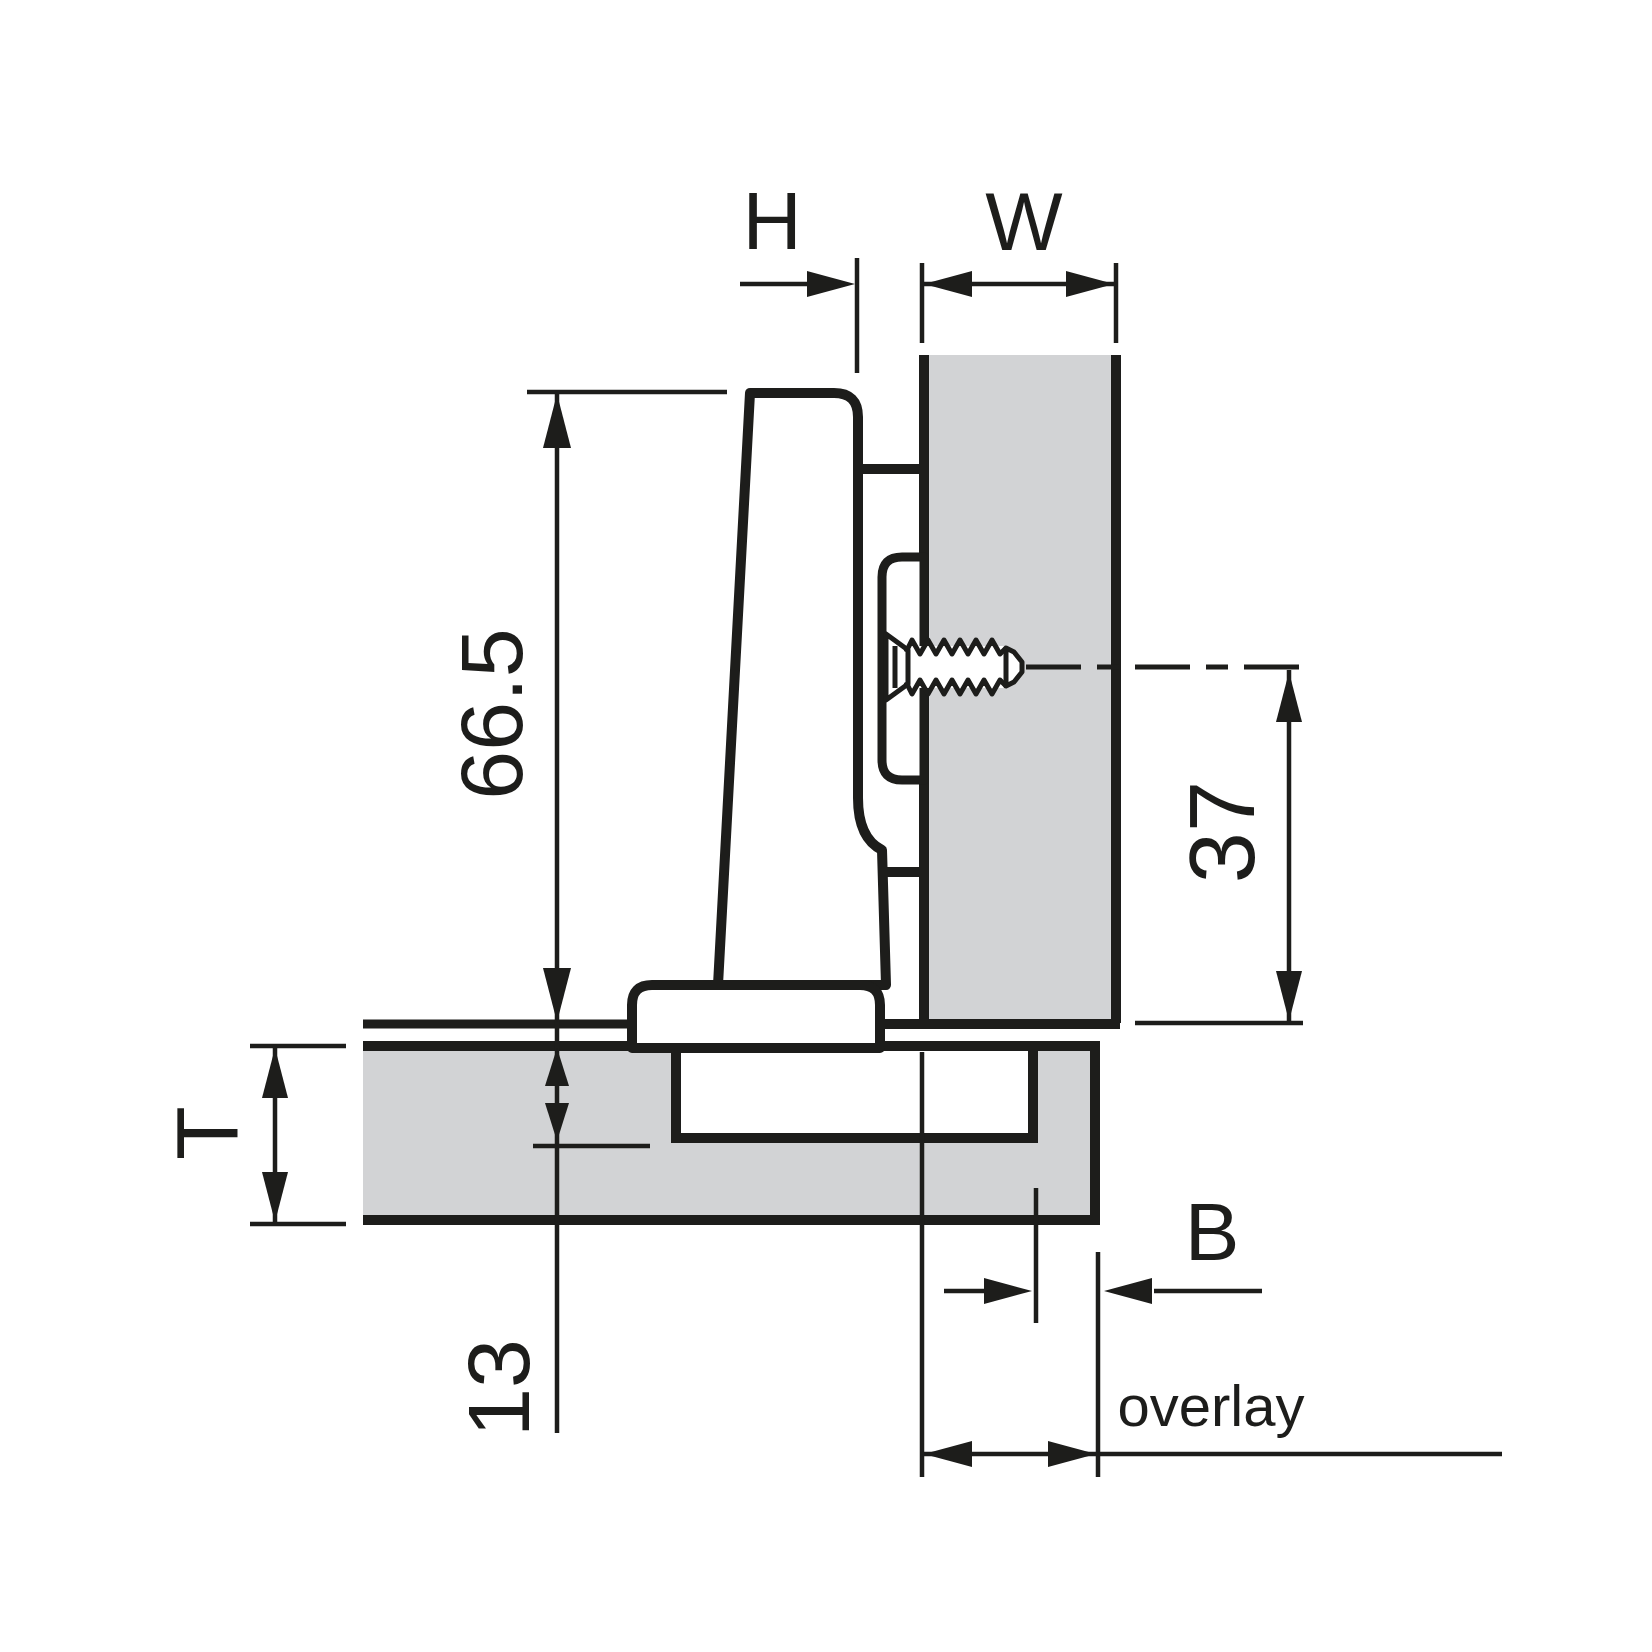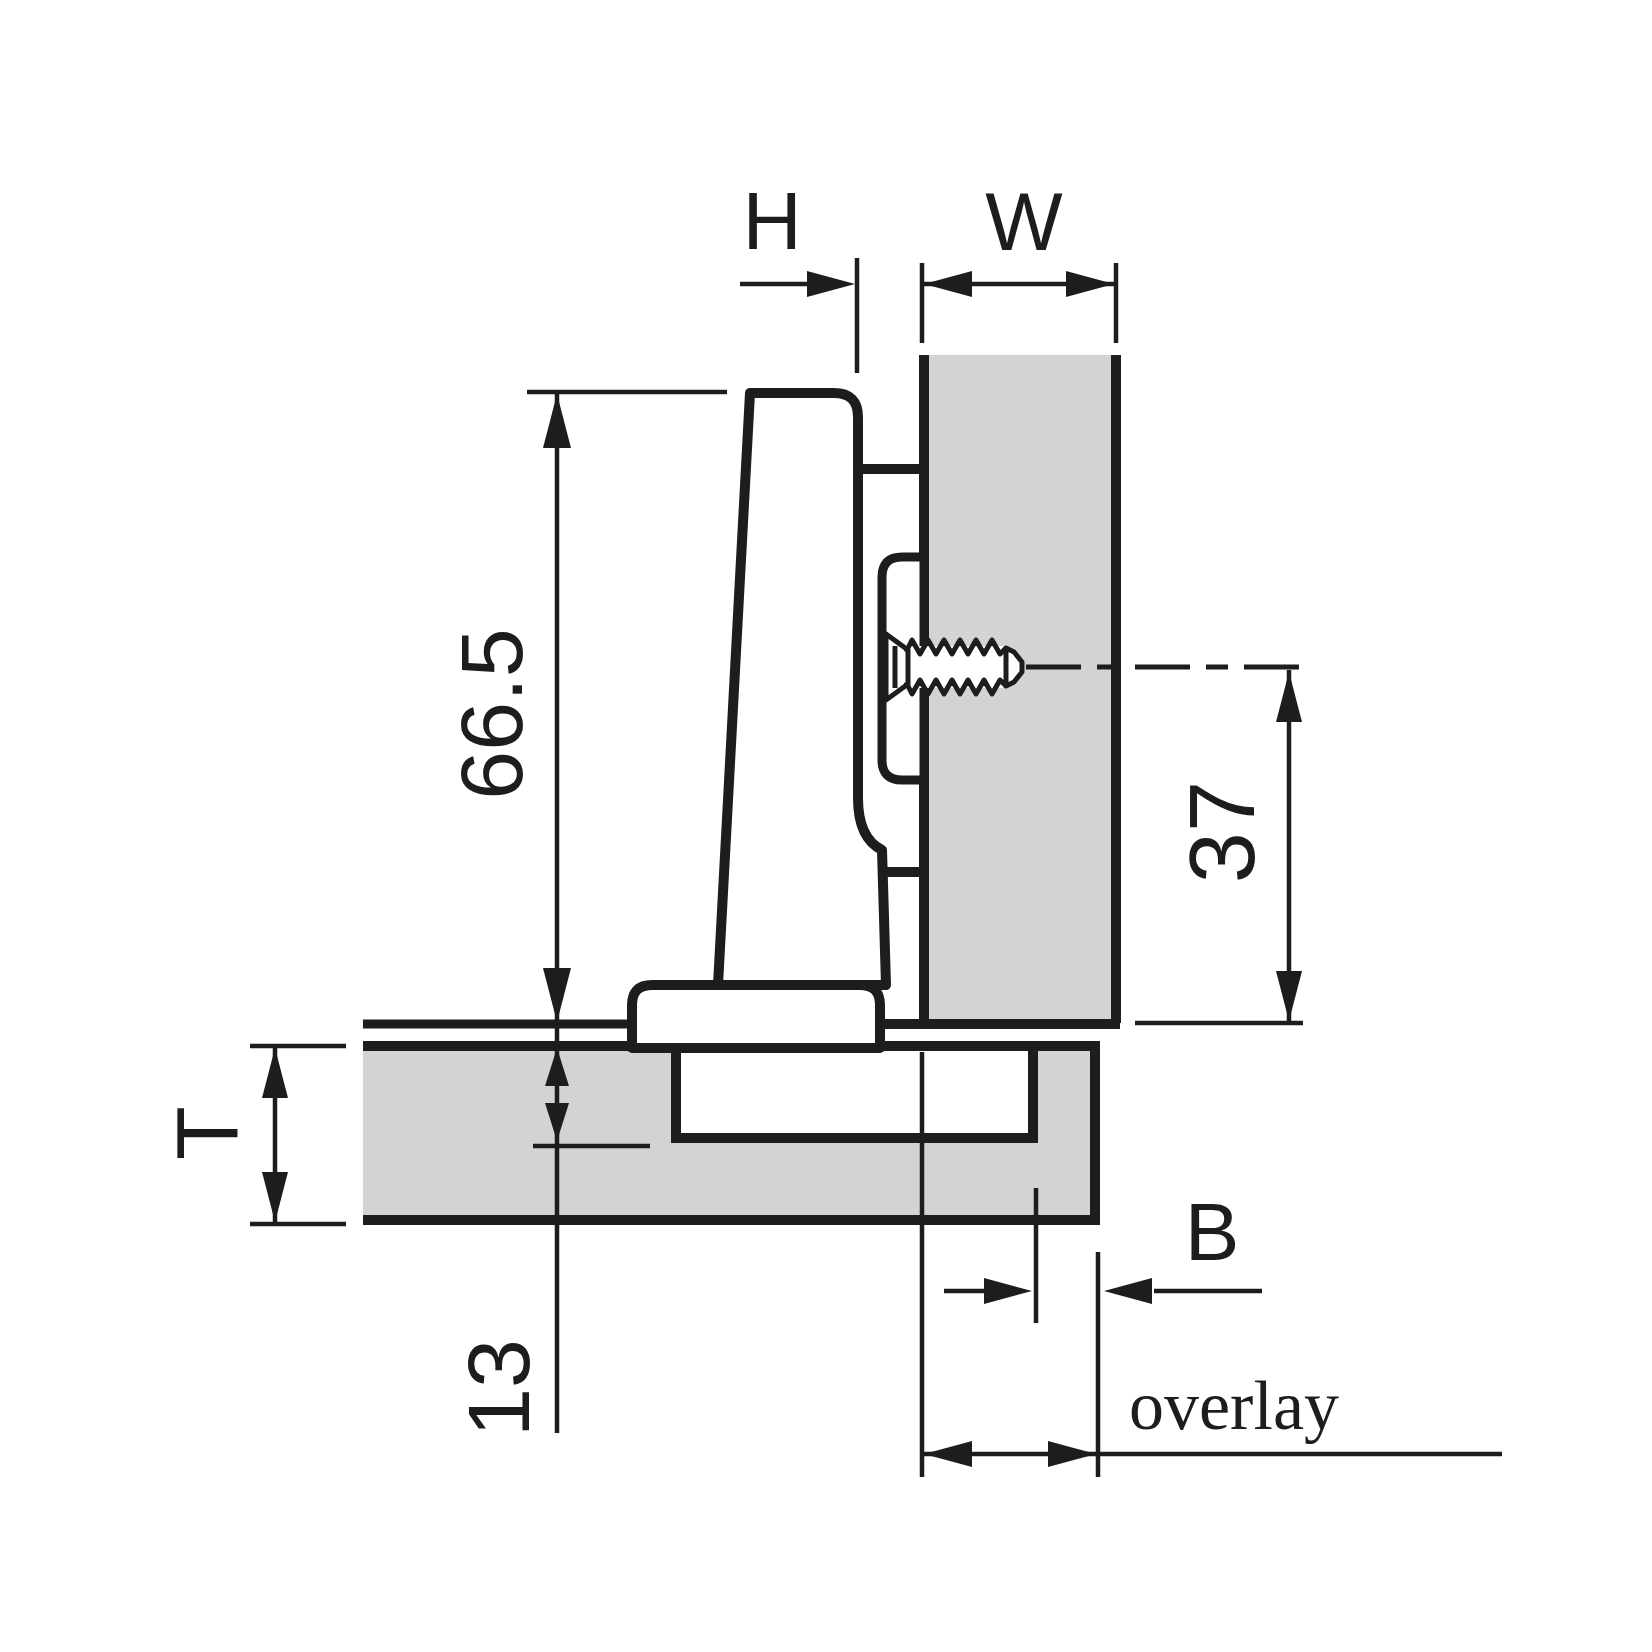--- a/index.html
+++ b/index.html
@@ -17,21 +17,21 @@
     text-align:center;
     white-space:nowrap;
     color:var(--line,#1d1d1b);
     font-weight:400;
   }
   .rot { transform:rotate(-90deg); transform-origin:center center; }
   
   .lbl-h       { left:622px;  top:176px;  width:300px; height:90px;  line-height:90px;  font-size:82px; }
   .lbl-w       { left:874px;  top:177px;  width:300px; height:90px;  line-height:90px;  font-size:82px; }
   .lbl-b       { left:1062px; top:1187px; width:300px; height:90px;  line-height:90px;  font-size:82px; }
-  .lbl-overlay { left:1064px; top:1360px; width:340px; height:92px;  line-height:92px;  font-size:70px;font-family:Liberation Serif, serif; }
+  .lbl-overlay { left:1041px; top:1360px; width:340px; height:92px;  line-height:92px;  font-size:58px; }
   
   .lbl-665     { left:342px;  top:664px;  width:300px; height:100px; line-height:100px; font-size:88px; }
   .lbl-37      { left:1072px; top:782px;  width:300px; height:100px; line-height:100px; font-size:92px; }
   .lbl-13      { left:349px;  top:1338px; width:300px; height:100px; line-height:100px; font-size:88px; }
   .lbl-t       { left:57px;   top:1083px; width:300px; height:100px; line-height:100px; font-size:88px; }
 
   
   .panel { fill:var(--panel_fill,#d2d3d5); stroke:none; }
   .white { fill:#ffffff; stroke:none; }
   .ol    { stroke:var(--line,#1d1d1b); stroke-width:10; fill:none; stroke-linejoin:round; stroke-linecap:butt; }

